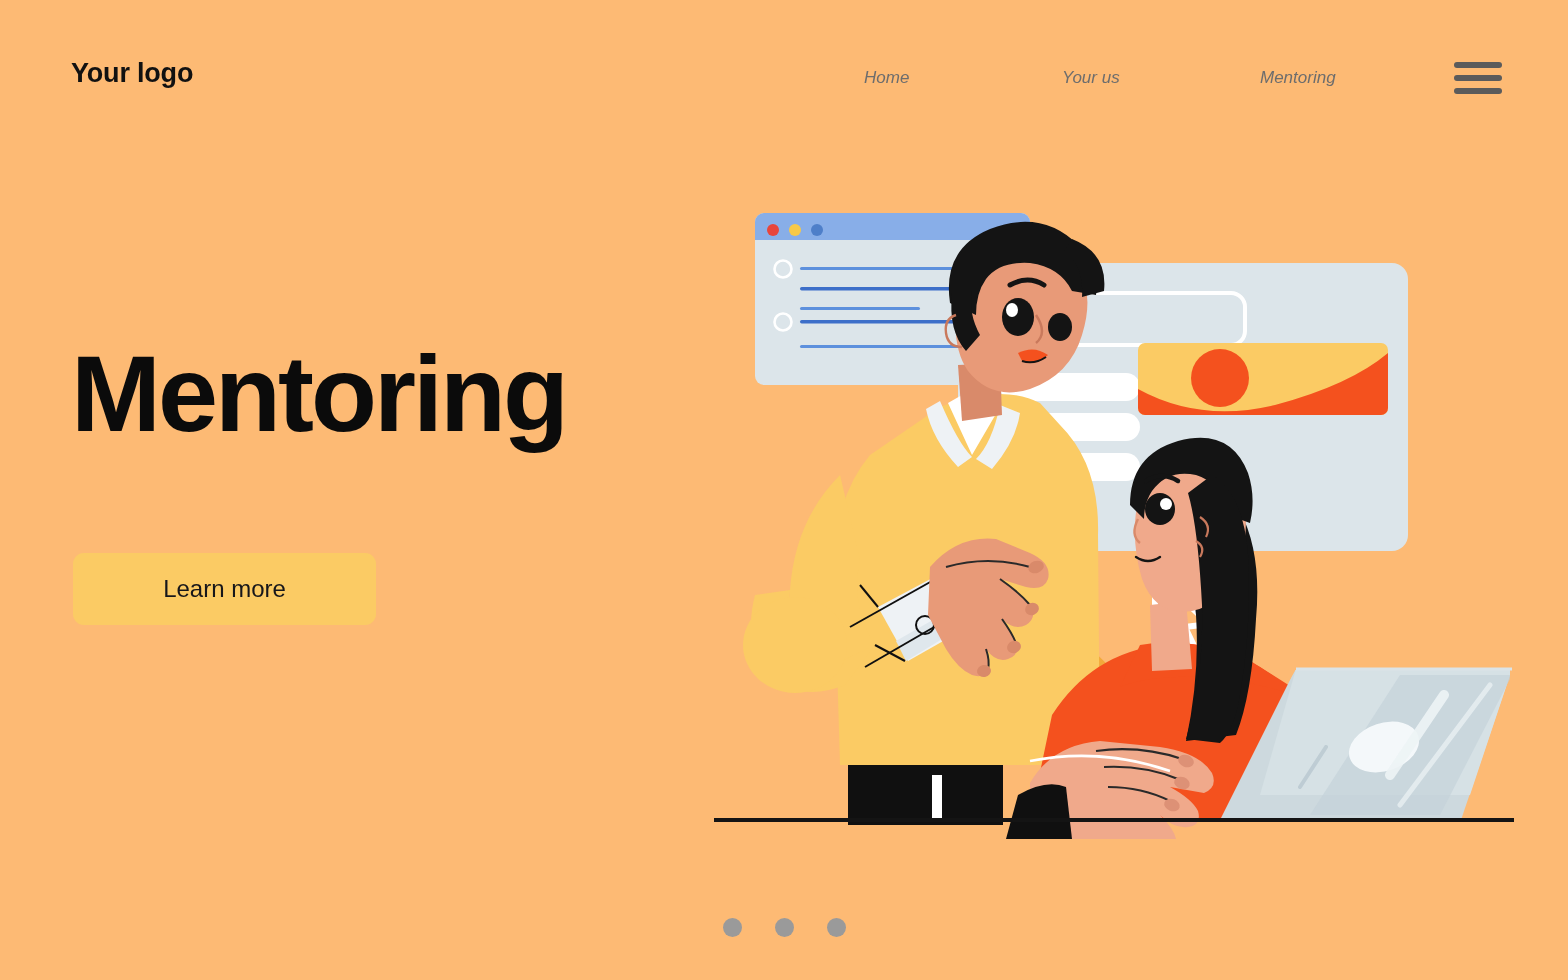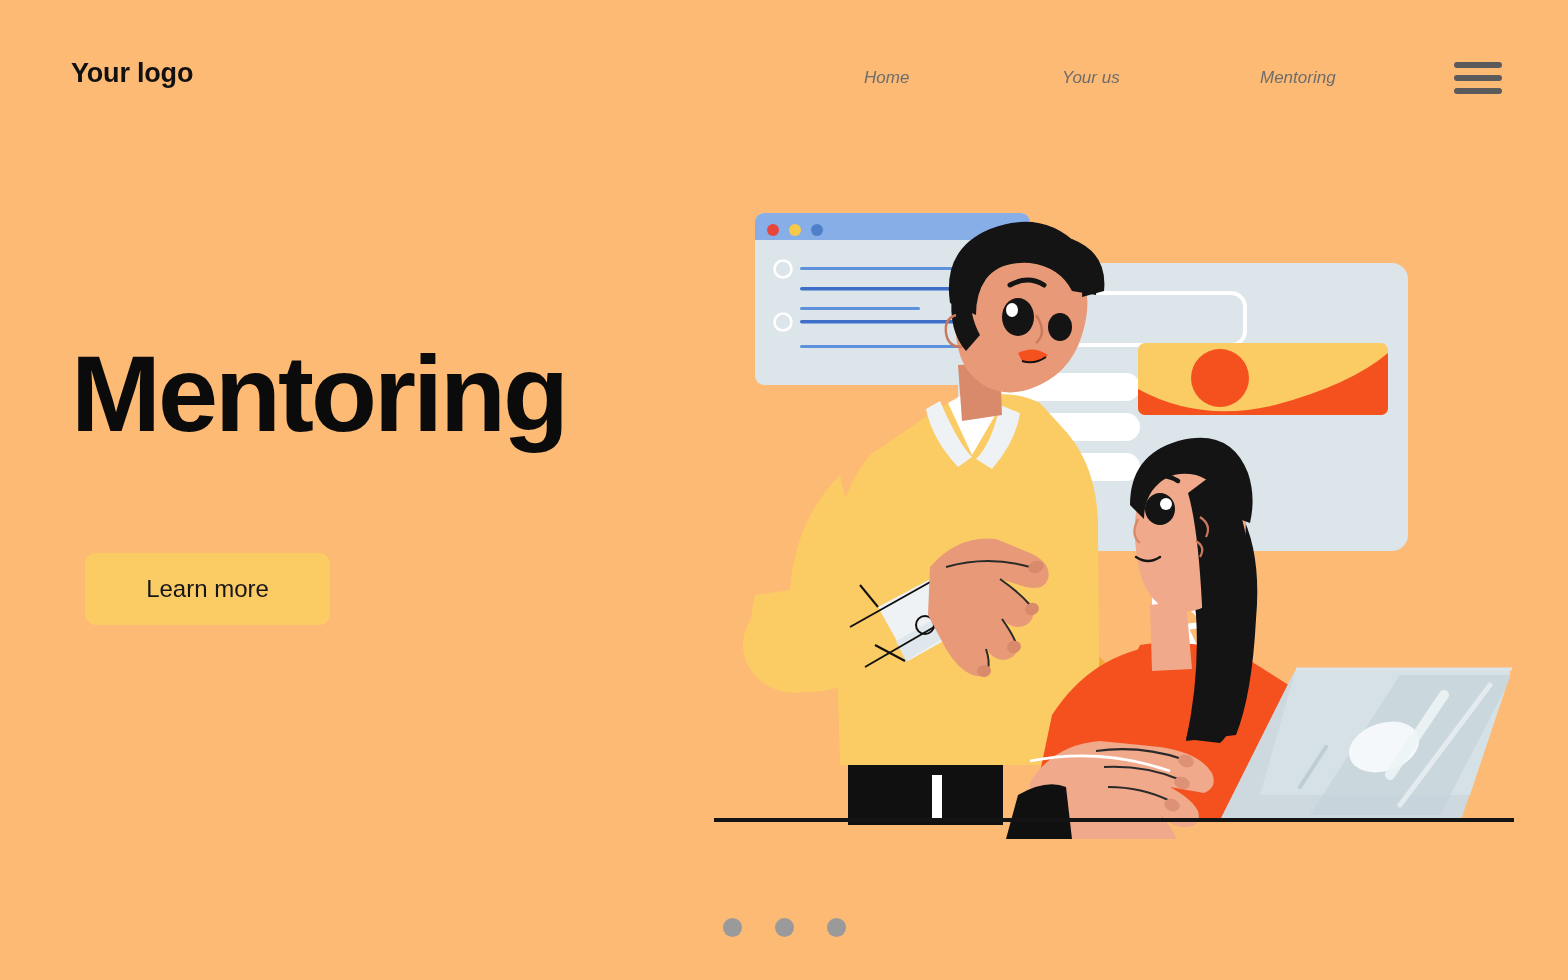--- a/index.html
+++ b/index.html
@@ -89,33 +89,32 @@
     line-height: 1.0;
     font-weight: 700;
     color: #0b0b0b;
     letter-spacing: -3px;
     white-space: nowrap;
   }
   .cta-button {
     position: absolute;
     left: 73px;
     top: 553px;
-    width: 245px;
+    width: 303px;
     height: 72px;
     background: #fbcb64;
     border: none;
     border-radius: 11px;
     font-family: "Liberation Sans", sans-serif;
     font-size: 24px;
     color: #16161a;
     cursor: pointer;
     display: flex;
     align-items: center;
     justify-content: center;
-    margin-left: 12px;
   }
 
   
   .carousel-dots {
     position: absolute;
     left: 718px;
     top: 918px;
     width: 140px;
     height: 20px;
   }

